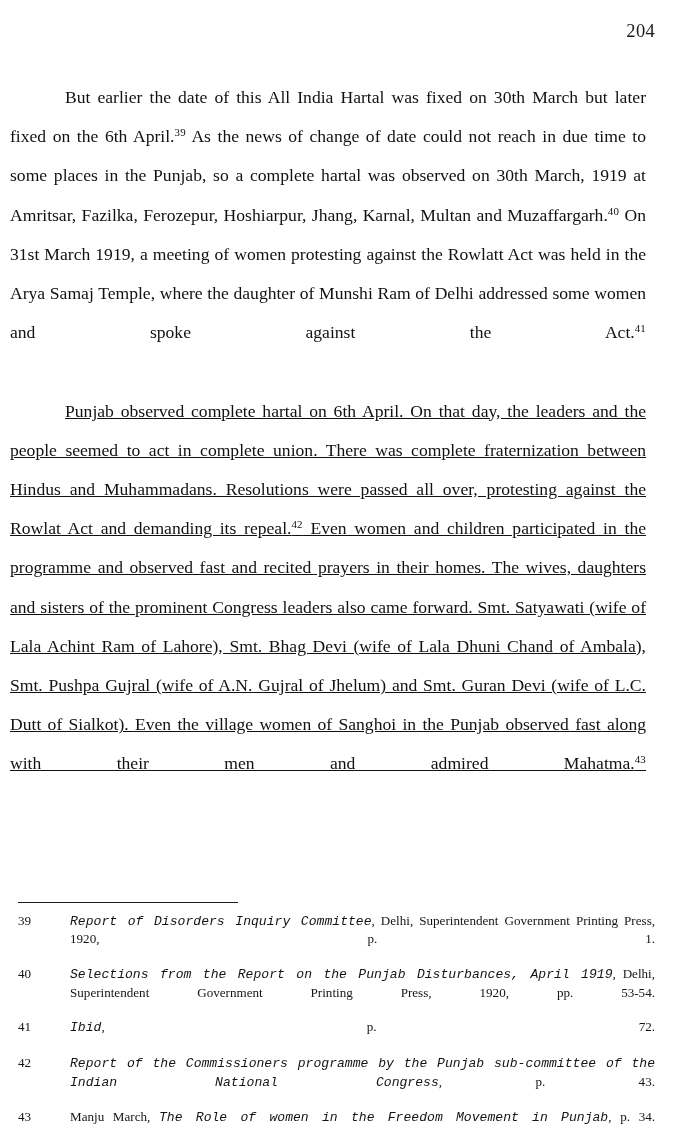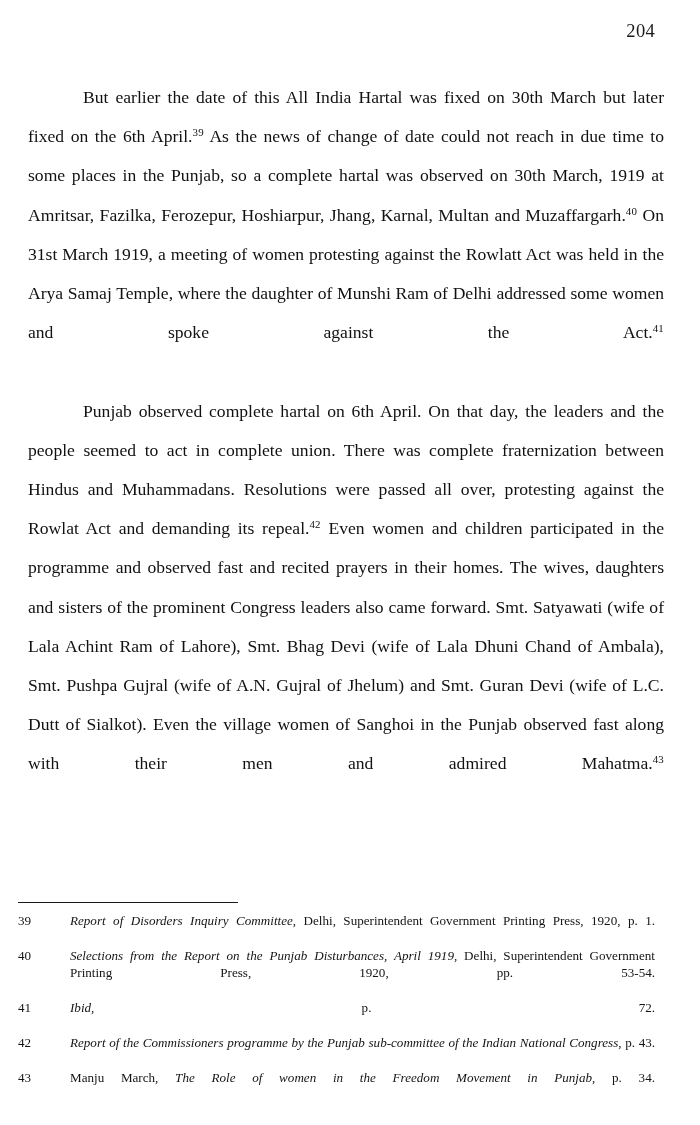--- a/index.html
+++ b/index.html
@@ -26,36 +26,37 @@
     top: 22px;
     right: 45px;
     font-size: 18.5px;
     line-height: 1;
     letter-spacing: 0.3px;
     color: #1a1a1a;
   }
   
   .body-block {
     position: absolute;
-    left: 28px;
+    left: 10px;
     top: 78px;
     width: 636px;
   }
   .para {
     margin: 0;
     text-align: justify;
     text-justify: inter-word;
     font-size: 17.6px;
     line-height: 39.2px;
     text-indent: 55px;
     color: #111111;
     -webkit-font-smoothing: antialiased;
   }
   .para + .para {
     margin-top: 0;
+    text-decoration: underline;
   }
   .para:last-child {
     text-align: justify;
   }
   
   .para::after {
     content: "";
     display: inline-block;
     width: 100%;
   }
@@ -104,20 +105,21 @@
     left: 0;
     top: 0;
     width: 30px;
     text-align: left;
     font-size: 13.1px;
     line-height: 17.4px;
     font-style: normal;
   }
   .fn-title {
     font-style: italic;
+    font-family: Liberation Mono, monospace;
   }
   .fn-plain {
     font-style: normal;
   }
 </style>
 </head>
 <body>
 
 <div id="page">
 

